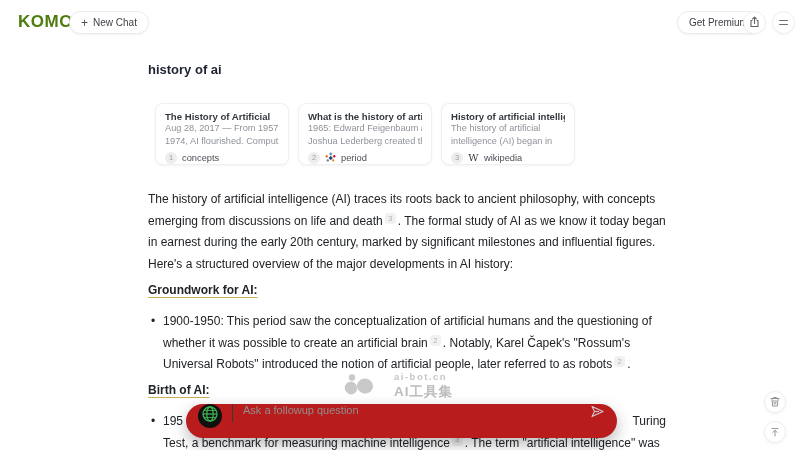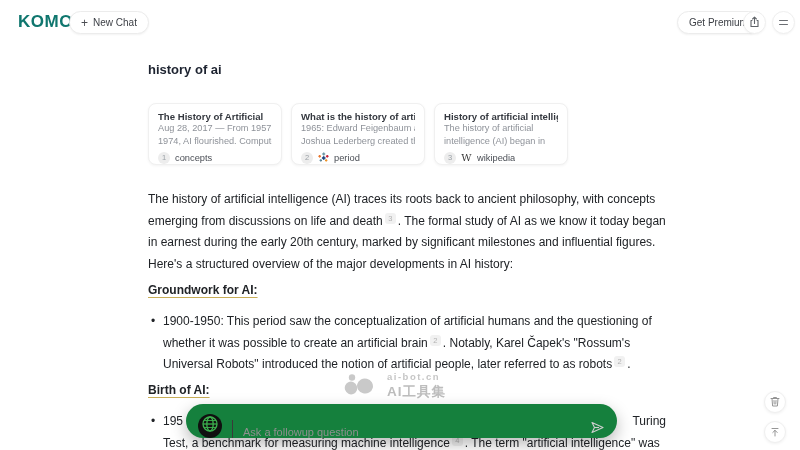--- a/index.html
+++ b/index.html
@@ -4,21 +4,21 @@
 <style>
   * { margin:0; padding:0; box-sizing:border-box; }
   html,body { background:#e8e8e8; }
   #app {
     position:relative; width:800px; height:450px; background:#ffffff;
     overflow:hidden; font-family:"Liberation Sans", sans-serif; color:#202327;
     margin:0 auto;
   }
   
   .logo { position:absolute; left:18px; top:12px; font-size:17px; font-weight:800;
-          letter-spacing:.5px; color:#0f766e; }
+          letter-spacing:.5px; color:#4d7c0f; }
   .pill {
     position:absolute; height:23px; display:flex; align-items:center; gap:5px;
     padding:0 11px; border:1px solid #ececec; border-radius:13px; background:#fff;
     box-shadow:0 1px 2px rgba(0,0,0,.05); font-size:10px; color:#3c3f45; cursor:pointer;
     white-space:nowrap;
   }
   .new-chat { left:69px; top:11px; }
   .new-chat .plus { font-size:12px; color:#4a4d52; }
   .get-premium { left:677px; top:11px; }
   .icon-btn {
@@ -28,21 +28,21 @@
   }
   .share-btn { left:743px; top:11px; }
   .menu-btn  { left:772px; top:11px; }
   .menu-glyph { width:9px; display:flex; flex-direction:column; gap:2.5px; }
   .menu-glyph i { display:block; height:1.4px; background:#6b6e73; border-radius:1px; }
 
   
   .query-title { position:absolute; left:148px; top:62px; font-size:13px; font-weight:700; color:#1d2330; }
 
   
-  .sources { position:absolute; left:148px; top:103px; display:flex; gap:9px; }
+  .sources { position:absolute; left:155px; top:103px; display:flex; gap:9px; }
   .card {
     width:134px; height:62px; background:#fff; border:1px solid #f0f0f0; border-radius:8px;
     padding:7px 9px 6px 9px; box-shadow:0 1px 3px rgba(0,0,0,.05); cursor:pointer; overflow:hidden;
     flex:0 0 auto;
   }
   .card-title { font-size:9.6px; font-weight:700; color:#34383f; white-space:nowrap; overflow:hidden; }
   .card-line  { font-size:9.2px; color:#8e9299; line-height:11.8px; white-space:nowrap; overflow:hidden; margin-top:1px; }
   .card-foot  { margin-top:4px; display:flex; align-items:center; gap:5px; }
   .src-badge  { width:12px; height:12px; border-radius:50%; background:#ededed; color:#9aa0a6;
                 font-size:7.5px; display:flex; align-items:center; justify-content:center; flex:0 0 auto; }
@@ -65,30 +65,30 @@
   .b2 { top:411px; }
   .b2-line1 { display:flex; justify-content:space-between; }
   .tlink { text-decoration-color:#c9ae57; text-underline-offset:3px; cursor:pointer; }
   .cite {
     display:inline-block; min-width:11px; height:11px; line-height:11px; padding:0 1px;
     border-radius:3px; background:#f1f1f1; color:#b3b3b3; font-size:7.5px; text-align:center;
     vertical-align:4px; margin:0 2px; cursor:pointer;
   }
 
   
-  .watermark { position:absolute; left:344px; top:371px; display:flex; align-items:center; gap:13px;
+  .watermark { position:absolute; left:344px; top:371px; display:flex; align-items:center; gap:20px;
                color:#c2c2c2; pointer-events:none; }
   .wm-text .l1 { font-size:9.5px; font-weight:700; letter-spacing:1.5px; color:#c6c6c6; }
   .wm-text .l2 { font-size:13.5px; font-weight:700; letter-spacing:1px; color:#bdbdbd; margin-top:1px; }
 
   
   .followup {
     position:absolute; left:186px; top:404px; width:431px; height:34px; border-radius:17px;
-    background:#15803d; box-shadow:0 6px 16px rgba(0,0,0,.28);
-    display:flex; align-items:flex-end; padding:0 12px; gap:10px;
+    background:#b91c1c; box-shadow:0 6px 16px rgba(0,0,0,.28);
+    display:flex; align-items:flex-start; padding:0 12px; gap:10px;
   }
   .globe-btn { width:24px; height:24px; border-radius:50%; display:flex; align-items:center;
                justify-content:center; background:#101010; cursor:pointer; flex:0 0 auto; }
   .fu-divider { width:1px; height:18px; background:#3a3a3a; flex:0 0 auto; }
   .fu-input { flex:1; background:transparent; border:none; outline:none; color:#e8e8e8;
               font-size:11px; font-family:"Liberation Sans", sans-serif; }
   .fu-input::placeholder { color:#8f8f8f; }
   .send-btn { background:none; border:none; cursor:pointer; display:flex; align-items:center; flex:0 0 auto; }
 
   

